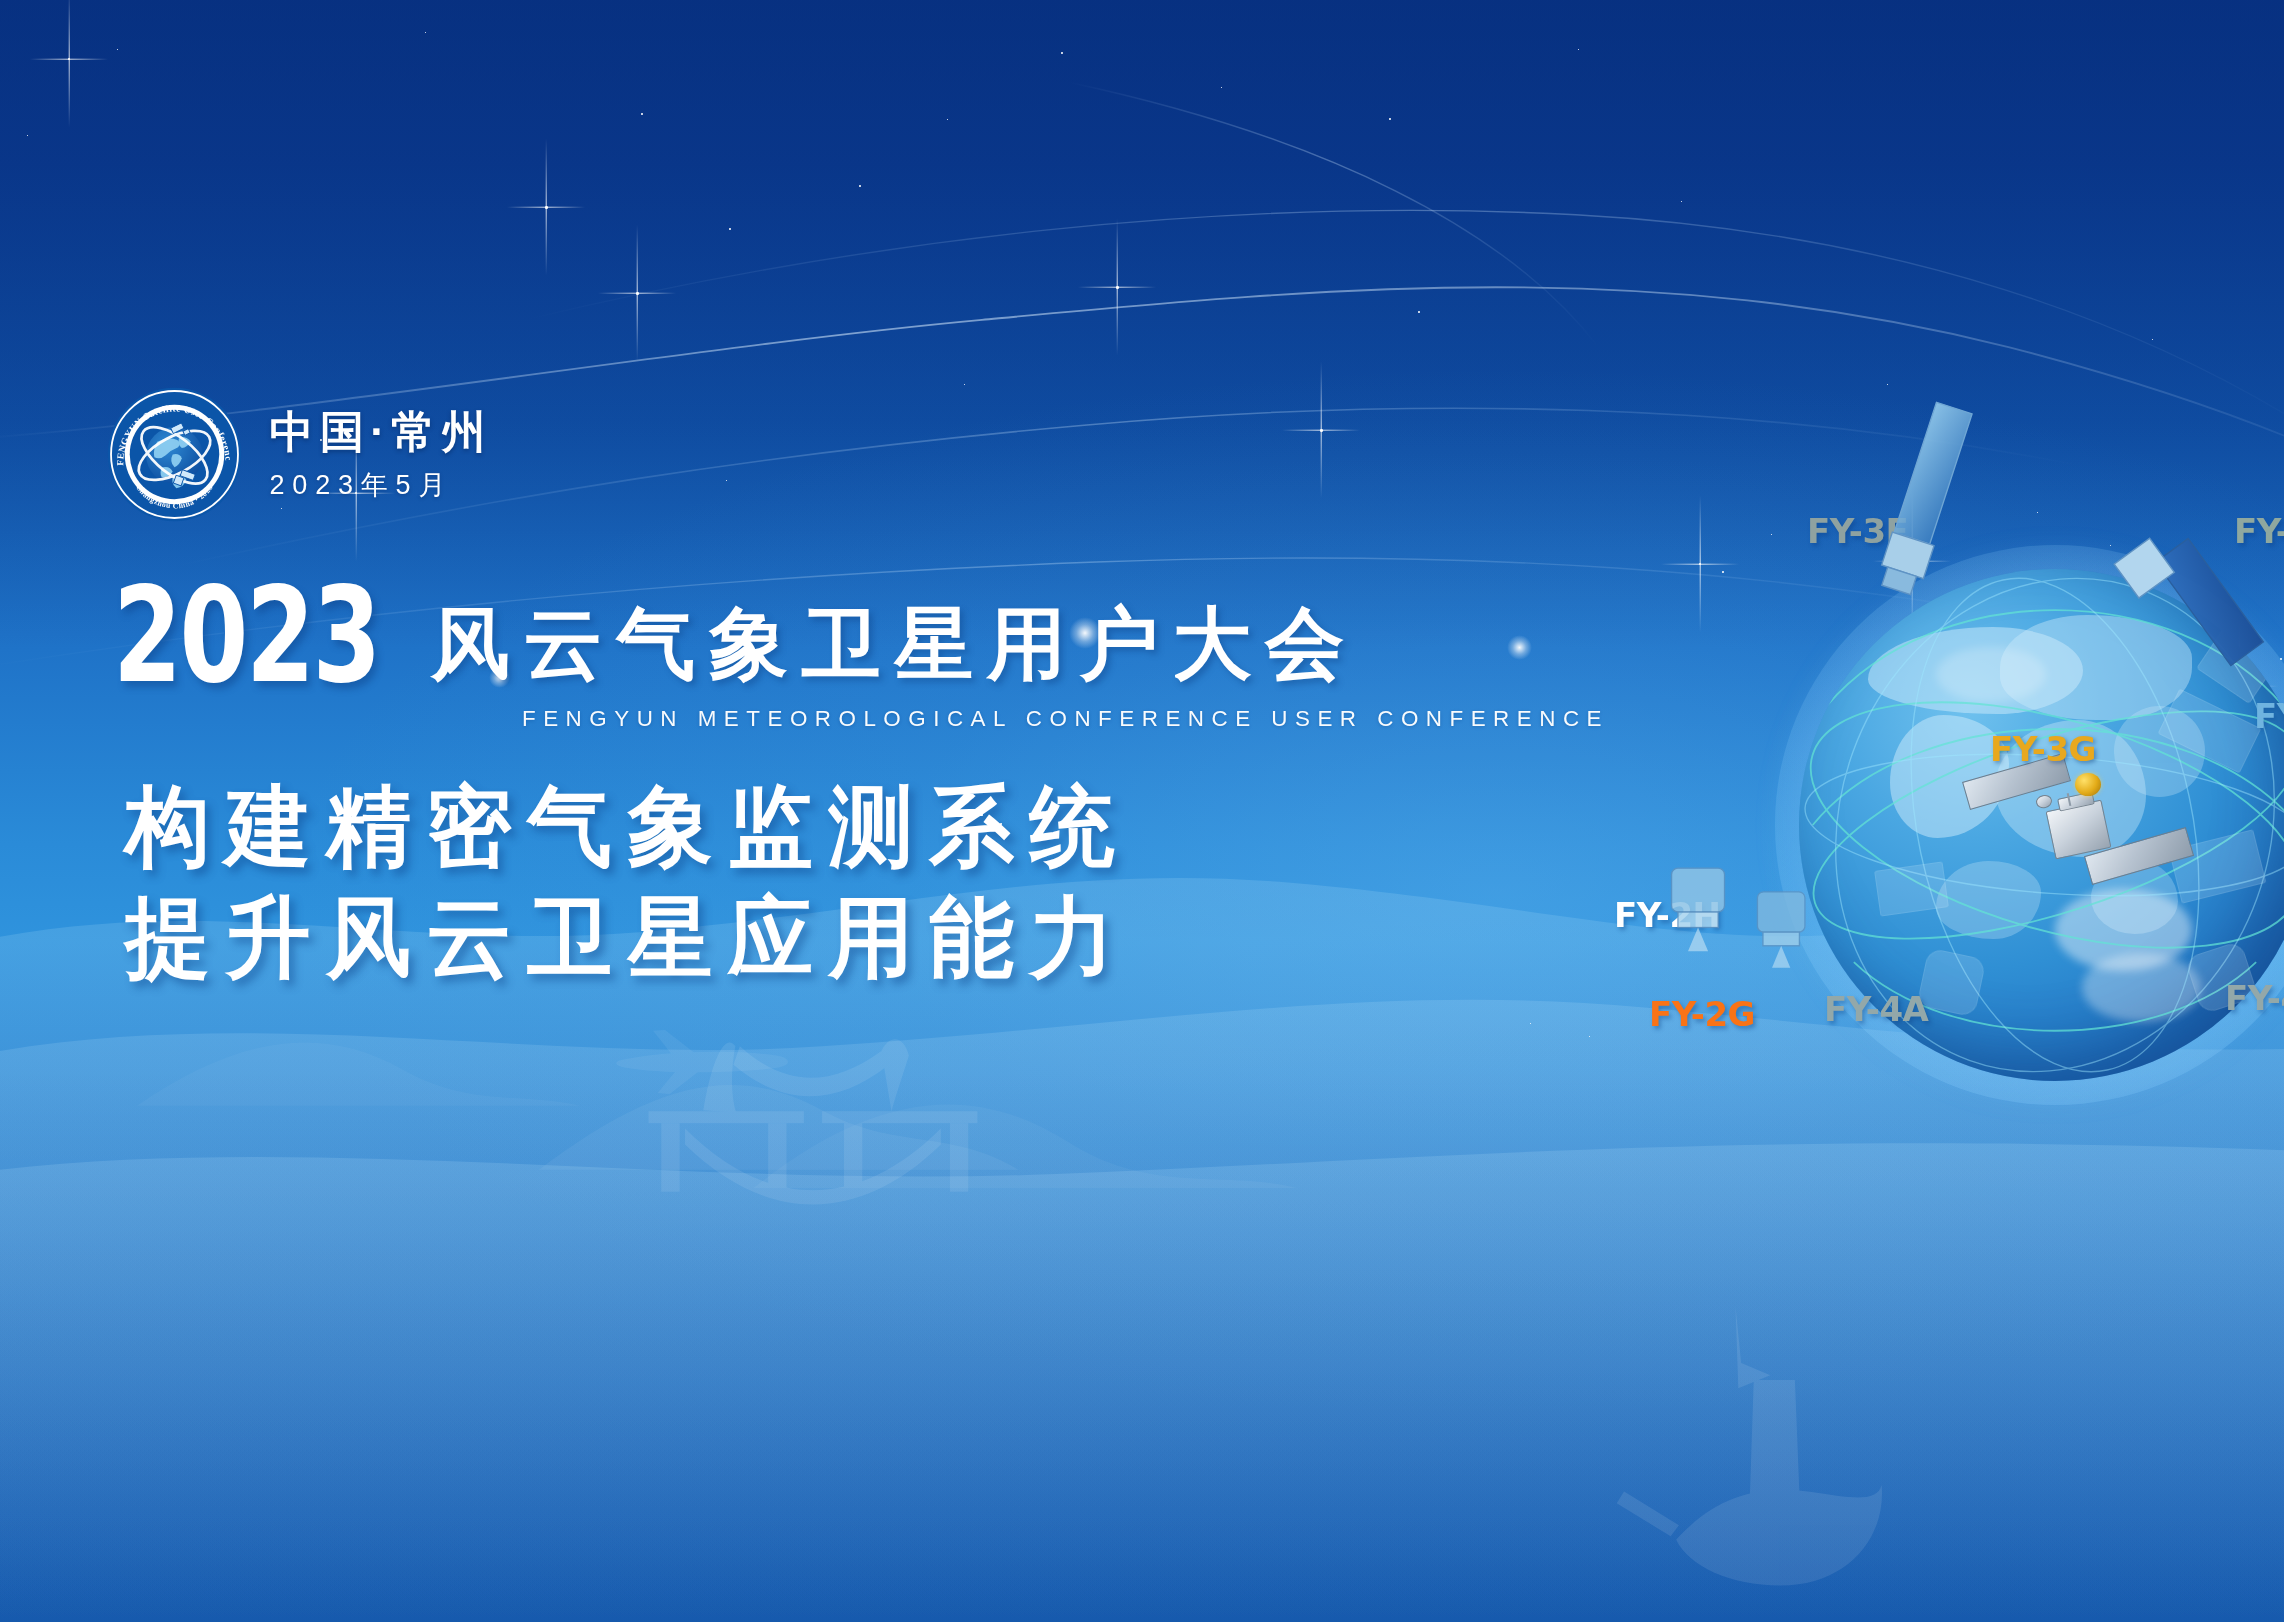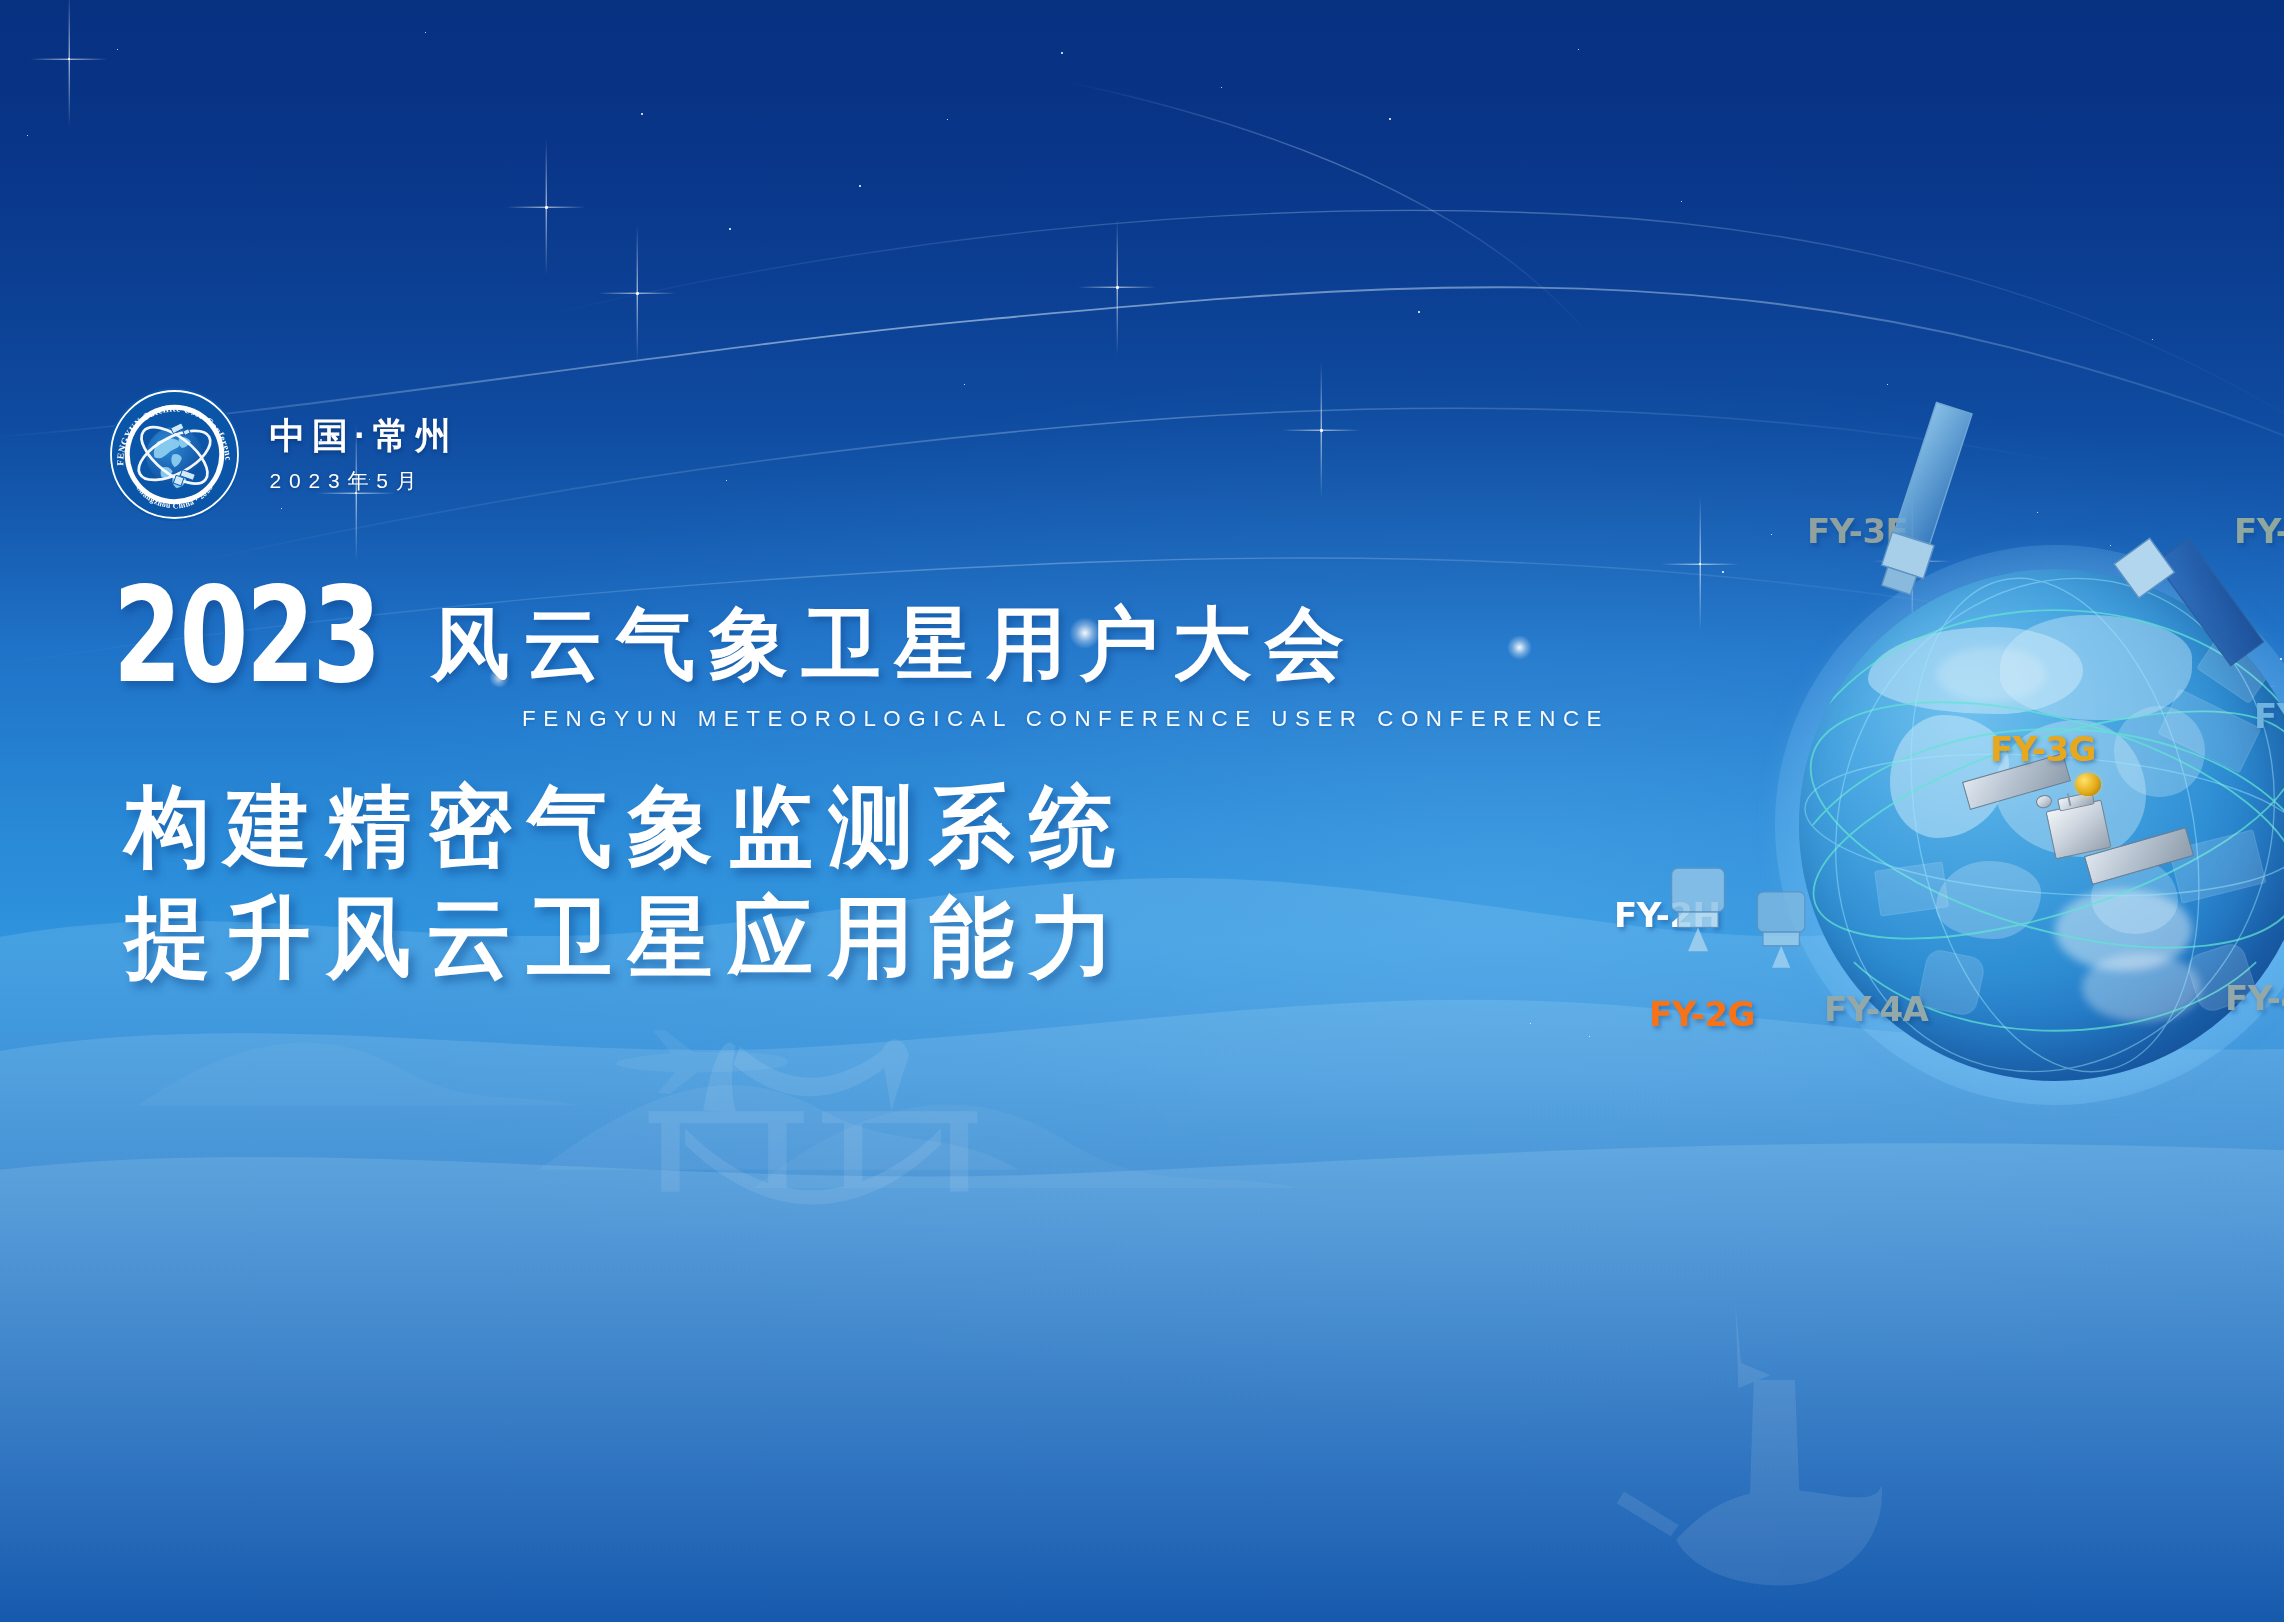--- a/index.html
+++ b/index.html
@@ -83,30 +83,30 @@
   
   .header{
     position:absolute;
     left:106px; top:386px;
     display:flex; align-items:center; gap:26.5px;
   }
   .emblem{ width:137px; height:137px; position:relative; flex:0 0 auto;}
   .loc-block{ padding-top:3.7px; }
   .loc-city{
     color:#ffffff;
-    font-size:36px;
+    font-size:44px;
     font-weight:700;
     letter-spacing:6.4px;
     line-height:1.02;
     text-shadow:0 1.8px 4.6px rgba(0,30,80,.45);
     white-space:nowrap;
   }
   .loc-date{
     color:#ffffff;
-    font-size:21px;
+    font-size:27px;
     font-weight:400;
     letter-spacing:7.8px;
     margin-top:12.8px;
     white-space:nowrap;
     text-shadow:0 1.4px 3.7px rgba(0,30,80,.35);
   }
 
   
   .title-block{
     position:absolute;

